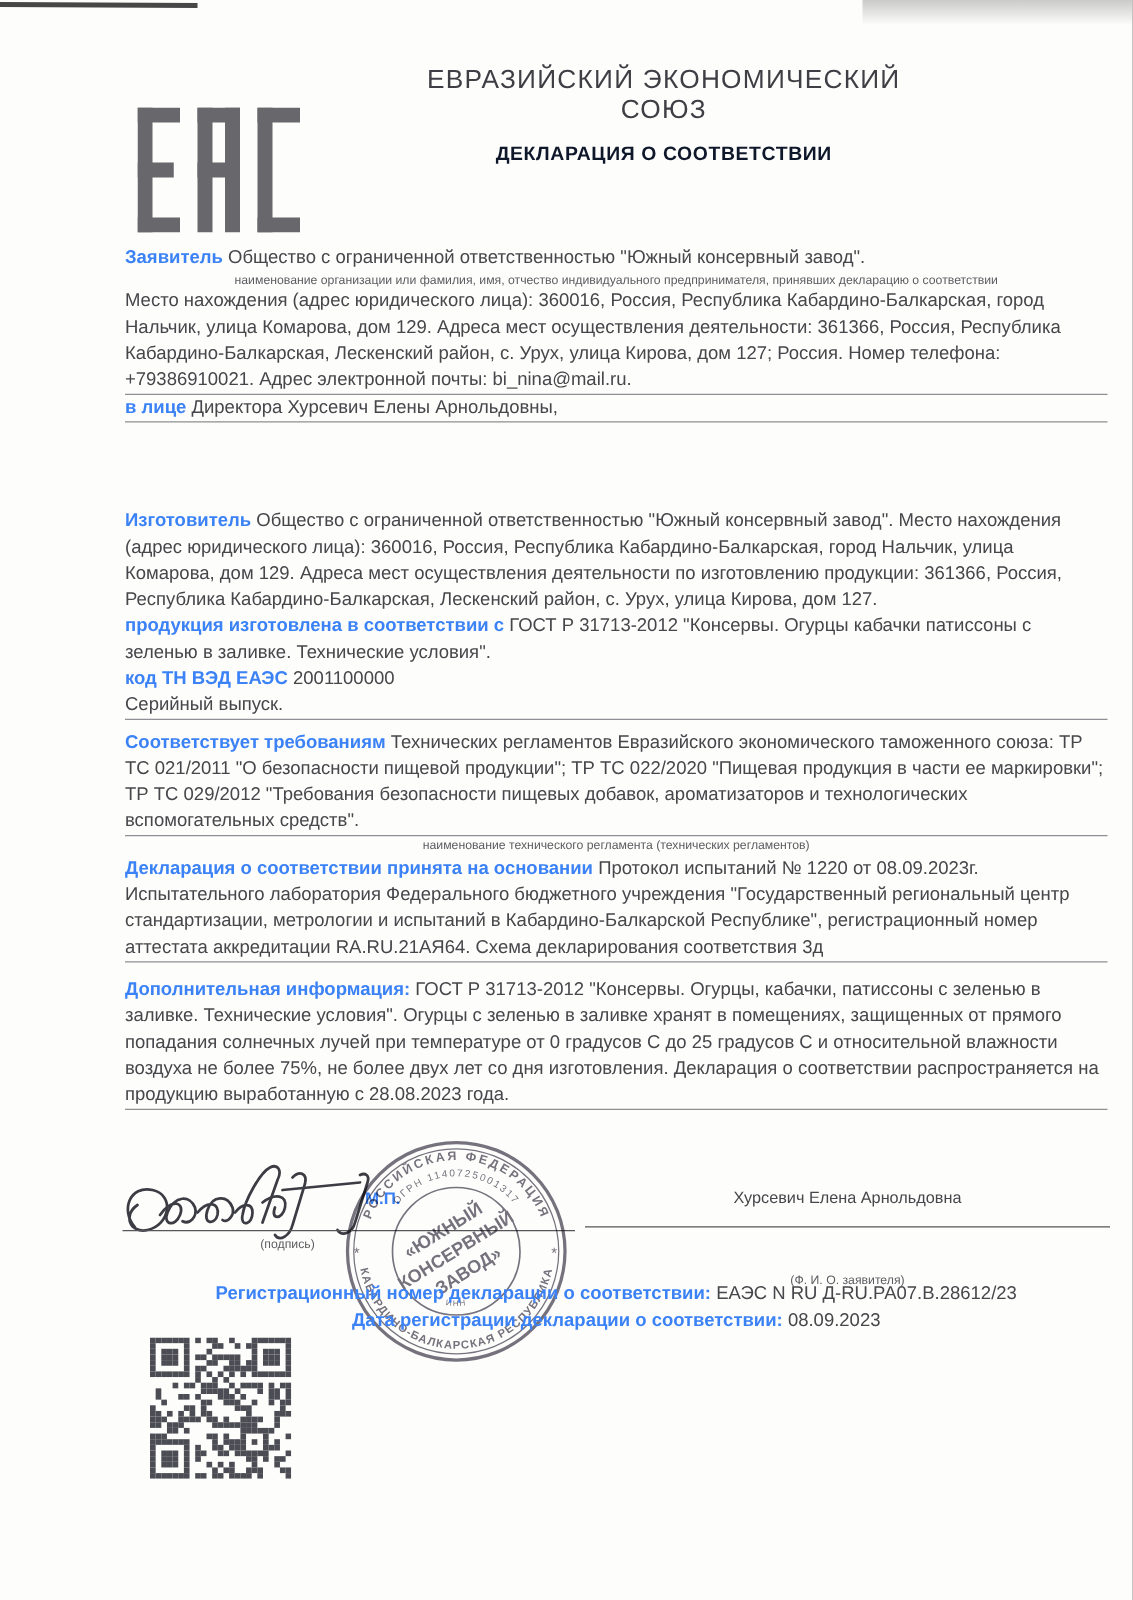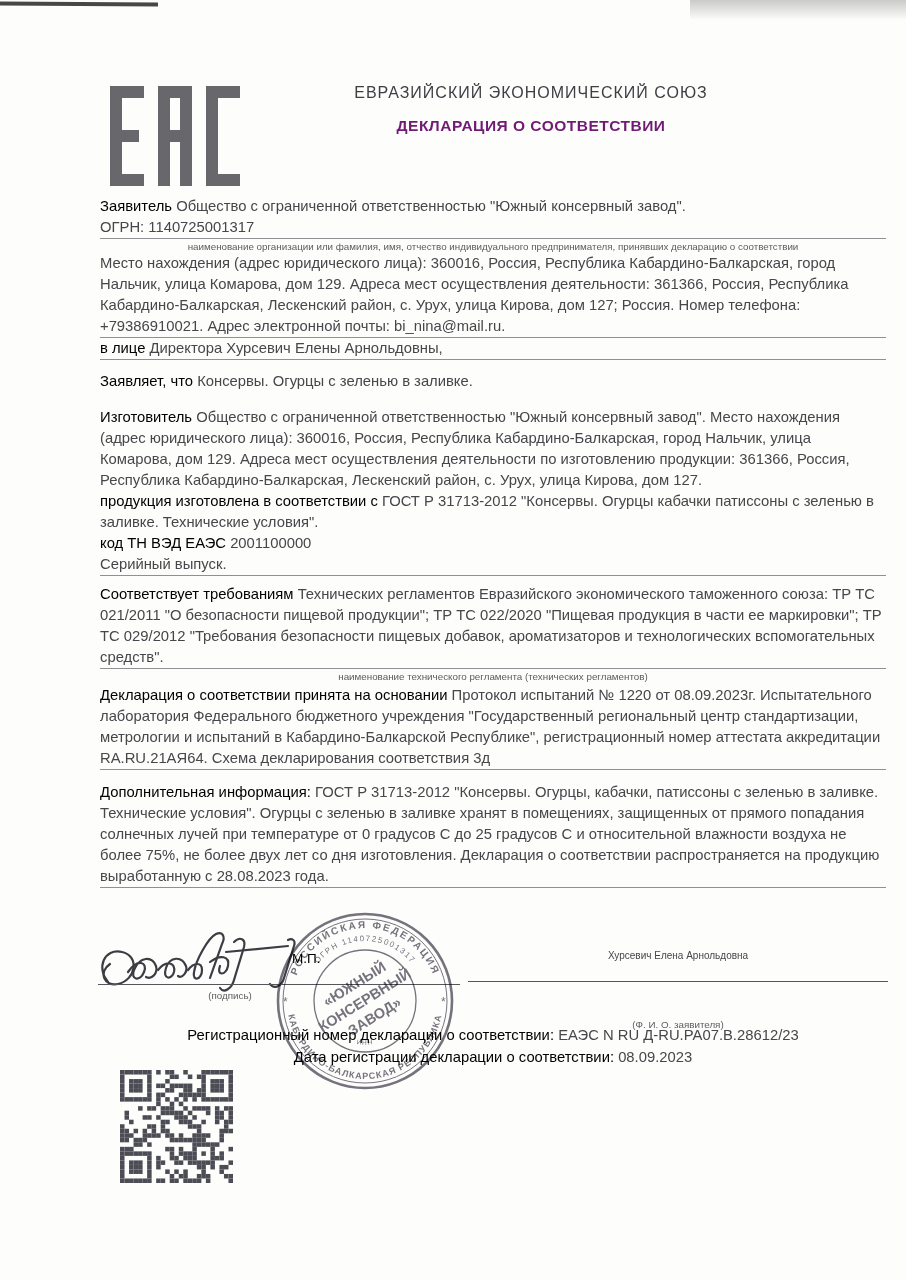--- a/index.html
+++ b/index.html
@@ -4,41 +4,41 @@
 <style>
   html,body{margin:0;padding:0;background:#9a9a9a;}
   .page{
     position:relative; width:906px; height:1280px; margin:0 auto;
     background:#fdfdfb; overflow:hidden;
     font-family:"Liberation Sans", sans-serif;
     color:#46464b;
   }
   .sec{position:absolute; left:100px; width:786px; font-size:14.8px; line-height:21px;}
   p{margin:0;}
-  b{color:#000000; font-weight:400;}
+  b{color:#3b82f6; font-weight:700;}
   .rule-b{border-bottom:1px solid #8f8f94;}
   .caption{font-size:9.8px; line-height:13px; color:#5c5c61; text-align:center; padding-top:1px;} .gap12{height:12px;}
 
   
   .titles{position:absolute; left:306px; top:52px; width:450px; text-align:center;}
-  .title1{font-size:16px; letter-spacing:1px; color:#3e3e44;margin-top:32px;}
-  .title2{margin-top:15px; font-size:15.5px; font-weight:700; letter-spacing:.5px; color:#701a75;}
+  .title1{font-size:21px; letter-spacing:1px; color:#3e3e44;}
+  .title2{margin-top:15px; font-size:15.5px; font-weight:700; letter-spacing:.5px; color:#0f172a;}
   .eac-logo{position:absolute; left:110px; top:86px;}
 
   
   .scan-dash{position:absolute; left:0; top:2px; width:158px; height:4px; background:#474747; transform:rotate(.35deg);}
   .scan-shade{position:absolute; left:690px; top:0; width:216px; height:20px;
     background:linear-gradient(180deg, rgba(160,160,160,.55), rgba(255,255,255,0));}
 
   
   .sig-svg{position:absolute; left:92px; top:922px;}
   .sig-rule-left{position:absolute; left:98px; top:984px; width:362px; border-bottom:1.6px solid #55555a;}
   .sig-caption-left{position:absolute; left:150px; top:988px; width:160px;}
   .mp-mark{position:absolute; left:292px; top:951px; font-size:13.5px;}
-  .fio-block{position:absolute; left:468px; top:950px; width:420px; text-align:center; font-size:10px;}
+  .fio-block{position:absolute; left:468px; top:950px; width:420px; text-align:center; font-size:13px;}
   .sig-rule-right{position:absolute; left:468px; top:981px; width:420px; border-bottom:1.4px solid #55555a;}
   .fio-caption{position:absolute; left:468px; top:986px; width:420px;margin-top:31px;}
   .stamp{position:absolute; left:270px; top:906px; color:#595463; opacity:.82; mix-blend-mode:multiply;}
   .stamp text{fill:currentColor;}
 
   .reg-sec{position:absolute; left:100px; top:1024px; width:786px; font-size:14.8px; line-height:22px;text-align:center;}
   .qr{position:absolute; left:120px; top:1070px;}
 </style>
 </head>
 <body>
@@ -64,29 +64,25 @@
     </g>
   </svg>
 
   <div class="titles">
     <div class="title1">ЕВРАЗИЙСКИЙ ЭКОНОМИЧЕСКИЙ СОЮЗ</div>
     <div class="title2">ДЕКЛАРАЦИЯ О СООТВЕТСТВИИ</div>
   </div>
 
   <div class="sec" style="top:196px">
     <p><b>Заявитель</b> <span>Общество с ограниченной ответственностью "Южный консервный завод".</span></p>
-    <p class="rule-b">ОГРН: 1140725001317</p>
     <div class="caption">наименование организации или фамилия, имя, отчество индивидуального предпринимателя, принявших декларацию о соответствии</div>
     <p class="rule-b">Место нахождения (адрес юридического лица): 360016, Россия, Республика Кабардино-Балкарская, город Нальчик, улица Комарова, дом 129. Адреса мест осуществления деятельности: 361366, Россия, Республика Кабардино-Балкарская, Лескенский район, с. Урух, улица Кирова, дом 127; Россия. Номер телефона: +79386910021. Адрес электронной почты: bi_nina@mail.ru.</p>
     <p class="rule-b"><b>в лице</b> <span>Директора Хурсевич Елены Арнольдовны,</span></p>
   </div>
 
-  <div class="sec" style="top:371px">
-    <p><b>Заявляет, что</b> <span>Консервы. Огурцы с зеленью в заливке.</span></p>
-  </div>
 
   <div class="sec" style="top:407px">
     <p><b>Изготовитель</b> <span>Общество с ограниченной ответственностью "Южный консервный завод". Место нахождения (адрес юридического лица): 360016, Россия, Республика Кабардино-Балкарская, город Нальчик, улица Комарова, дом 129. Адреса мест осуществления деятельности по изготовлению продукции: 361366, Россия, Республика Кабардино-Балкарская, Лескенский район, с. Урух, улица Кирова, дом 127.</span></p>
     <p><b>продукция изготовлена в соответствии с</b> <span>ГОСТ Р 31713-2012 "Консервы. Огурцы кабачки патиссоны с зеленью в заливке. Технические условия".</span></p>
     <p><b>код ТН ВЭД ЕАЭС</b> <span>2001100000</span></p>
     <p class="rule-b">Серийный выпуск.</p>
   </div>
 
   <div class="sec" style="top:584px">
     <p class="rule-b"><b>Соответствует требованиям</b> <span>Технических регламентов Евразийского экономического таможенного союза: ТР ТС 021/2011 "О безопасности пищевой продукции"; ТР ТС 022/2020 "Пищевая продукция в части ее маркировки"; ТР ТС 029/2012 "Требования безопасности пищевых добавок, ароматизаторов и технологических вспомогательных средств".</span></p>

